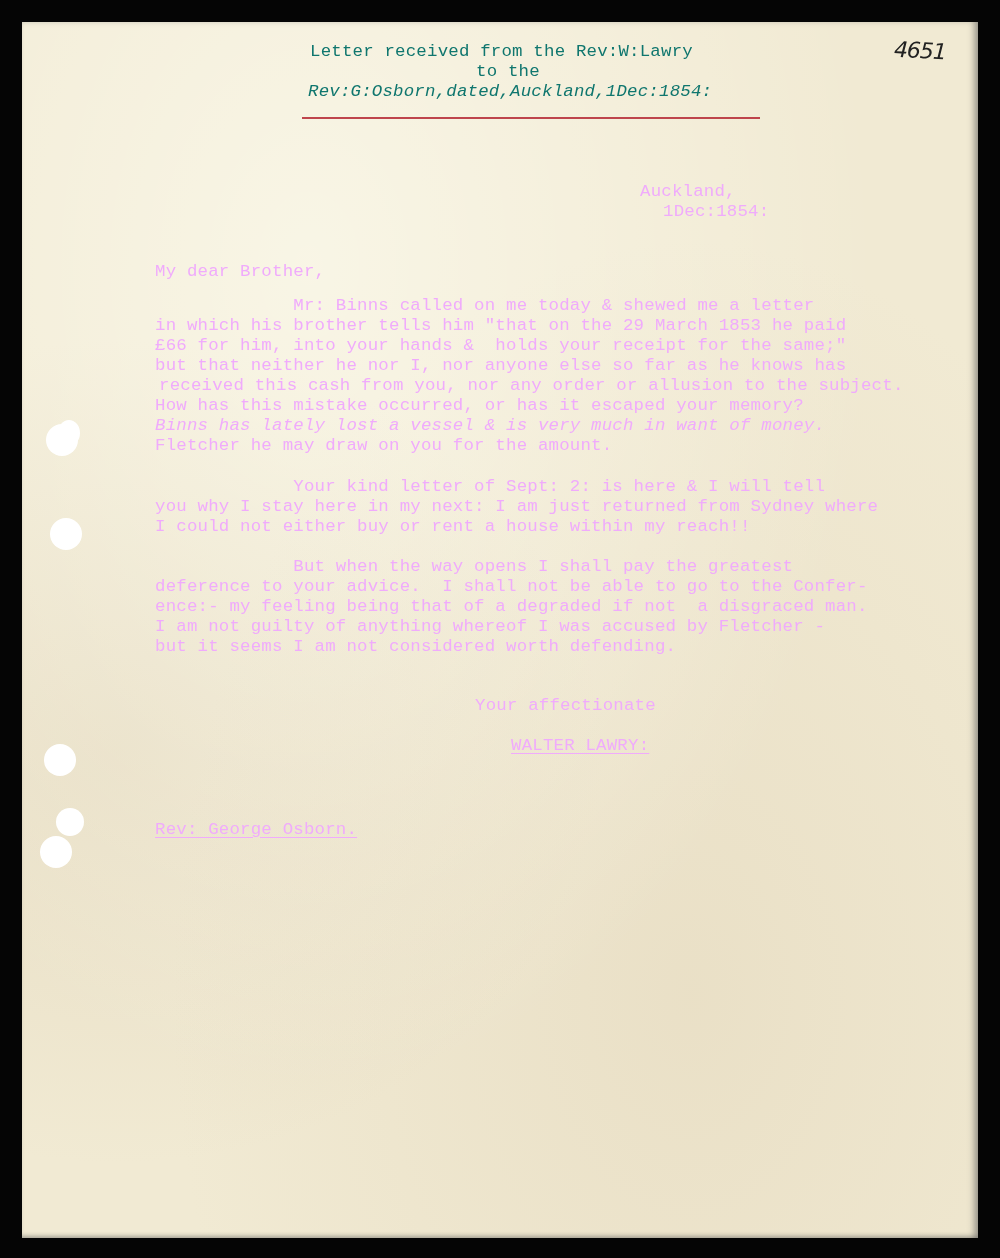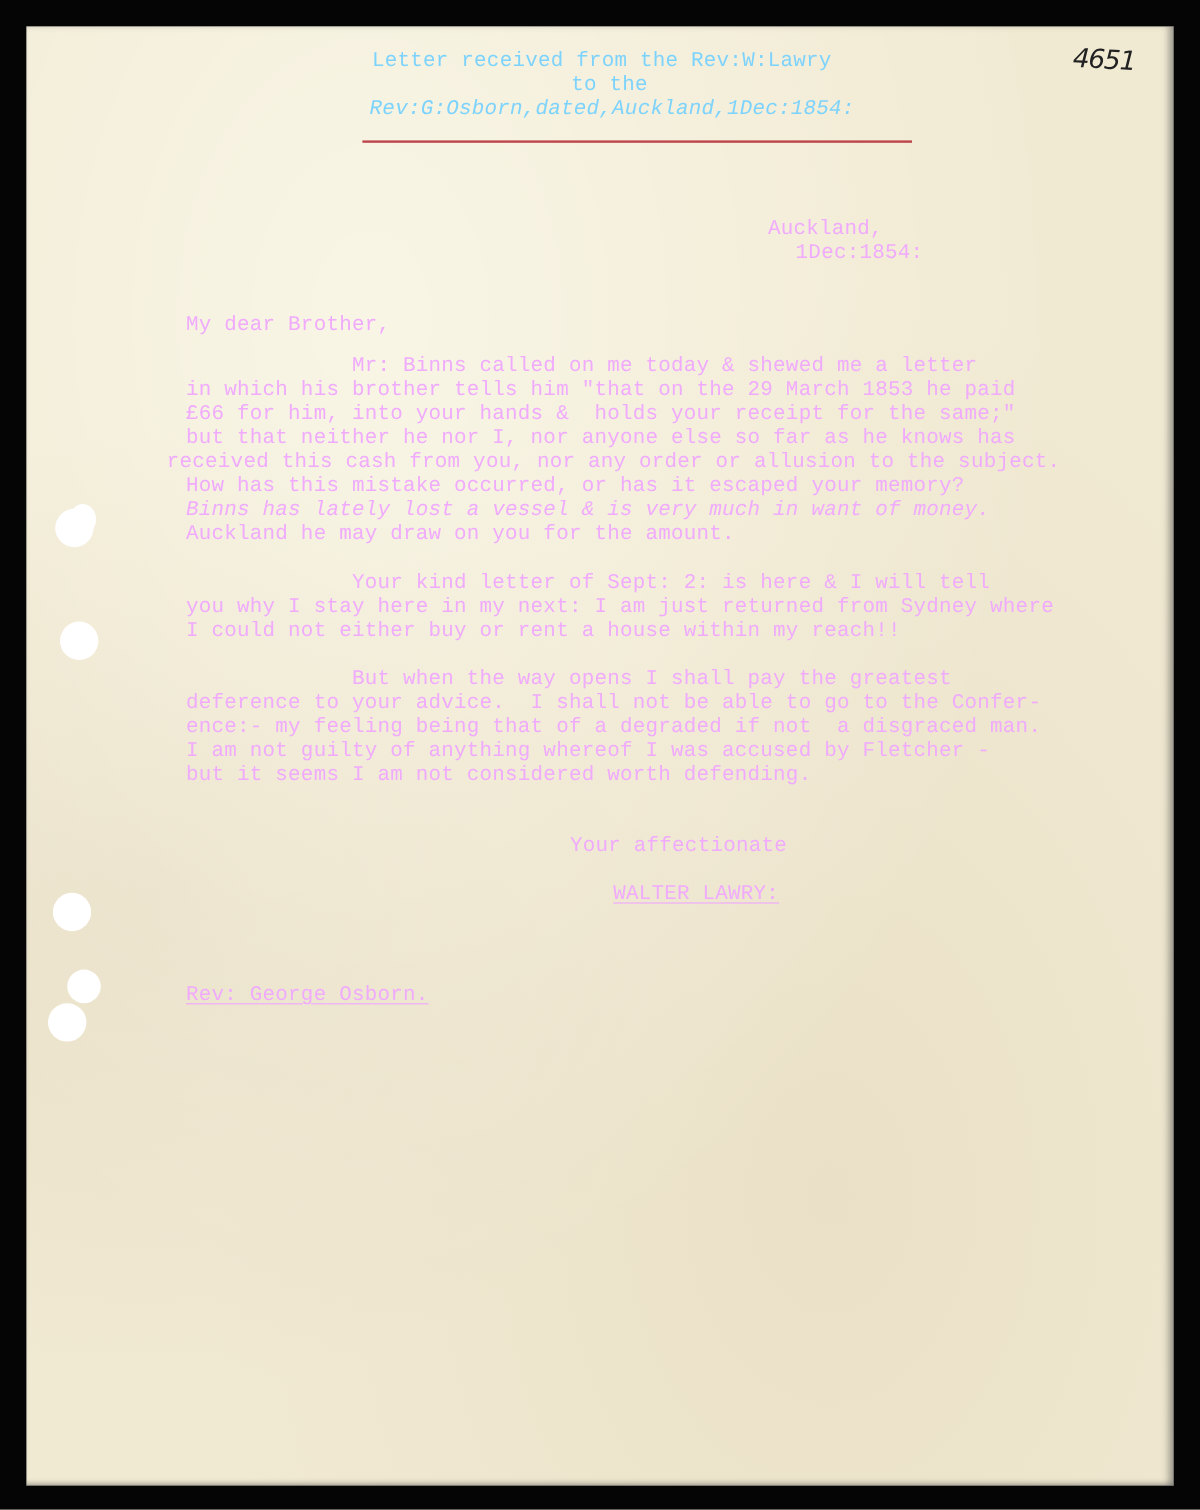--- a/index.html
+++ b/index.html
@@ -28,21 +28,21 @@
   }
   .text {
     position: absolute;
     color: #f0abfc;
     font-size: 17.4px;
     line-height: 20px;
     white-space: pre;
     letter-spacing: 0.2px;
   }
   .red {
-    color: #7dd3fc;
+    color: #0f766e;
   }
   .header-rule {
     position: absolute;
     left: 302px; top: 117px;
     width: 458px; height: 2px;
     background: #b8323c;
     opacity: 0.9;
   }
   .underline { text-decoration: underline; text-underline-offset: 3px; }
   .pencil {
@@ -78,24 +78,24 @@
 <div class="text" style="left:640px;top:182px;">Auckland,</div>
 <div class="text" style="left:663px;top:202px;">1Dec:1854:</div>
 
 <div class="text" style="left:155px;top:262px;">My dear Brother,</div>
 
 <div>
   <div class="text" style="left:155px;top:296px;">             Mr: Binns called on me today &amp; shewed me a letter</div>
   <div class="text" style="left:155px;top:316px;">in which his brother tells him "that on the 29 March 1853 he paid</div>
   <div class="text" style="left:155px;top:336px;">£66 for him, into your hands &amp;  holds your receipt for the same;"</div>
   <div class="text" style="left:155px;top:356px;">but that neither he nor I, nor anyone else so far as he knows has</div>
-  <div class="text" style="left:139px;top:376px;">received this cash from you, nor any order or allusion to the subject.</div>
+  <div class="text" style="left:159px;top:376px;">received this cash from you, nor any order or allusion to the subject.</div>
   <div class="text" style="left:155px;top:396px;">How has this mistake occurred, or has it escaped your memory?</div>
   <div class="text" style="left:155px;top:416px;font-style:italic;">Binns has lately lost a vessel &amp; is very much in want of money.</div>
-  <div class="text" style="left:155px;top:436px;">Auckland he may draw on you for the amount.</div>
+  <div class="text" style="left:155px;top:436px;">Fletcher he may draw on you for the amount.</div>
 </div>
 
 <div>
   <div class="text" style="left:155px;top:477px;">             Your kind letter of Sept: 2: is here &amp; I will tell</div>
   <div class="text" style="left:155px;top:497px;">you why I stay here in my next: I am just returned from Sydney where</div>
   <div class="text" style="left:155px;top:517px;">I could not either buy or rent a house within my reach!!</div>
 </div>
 
 <div>
   <div class="text" style="left:155px;top:557px;">             But when the way opens I shall pay the greatest</div>

